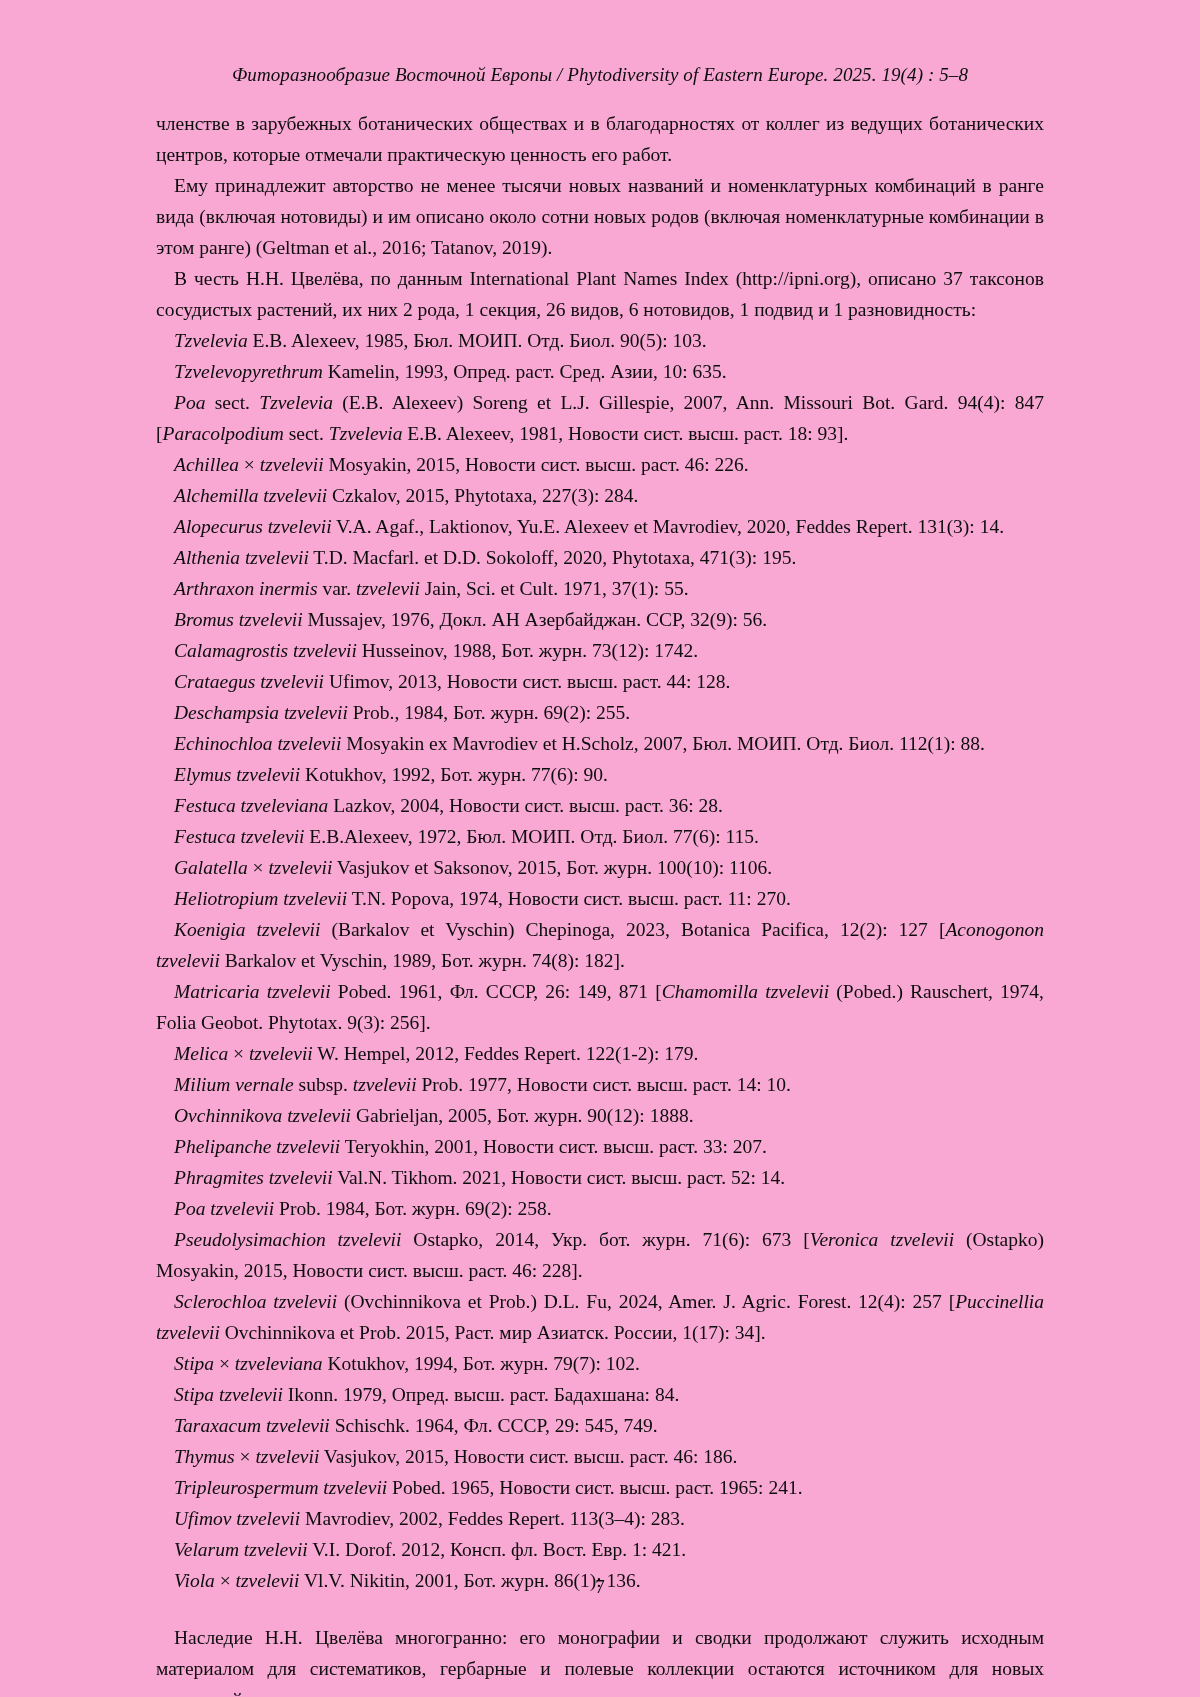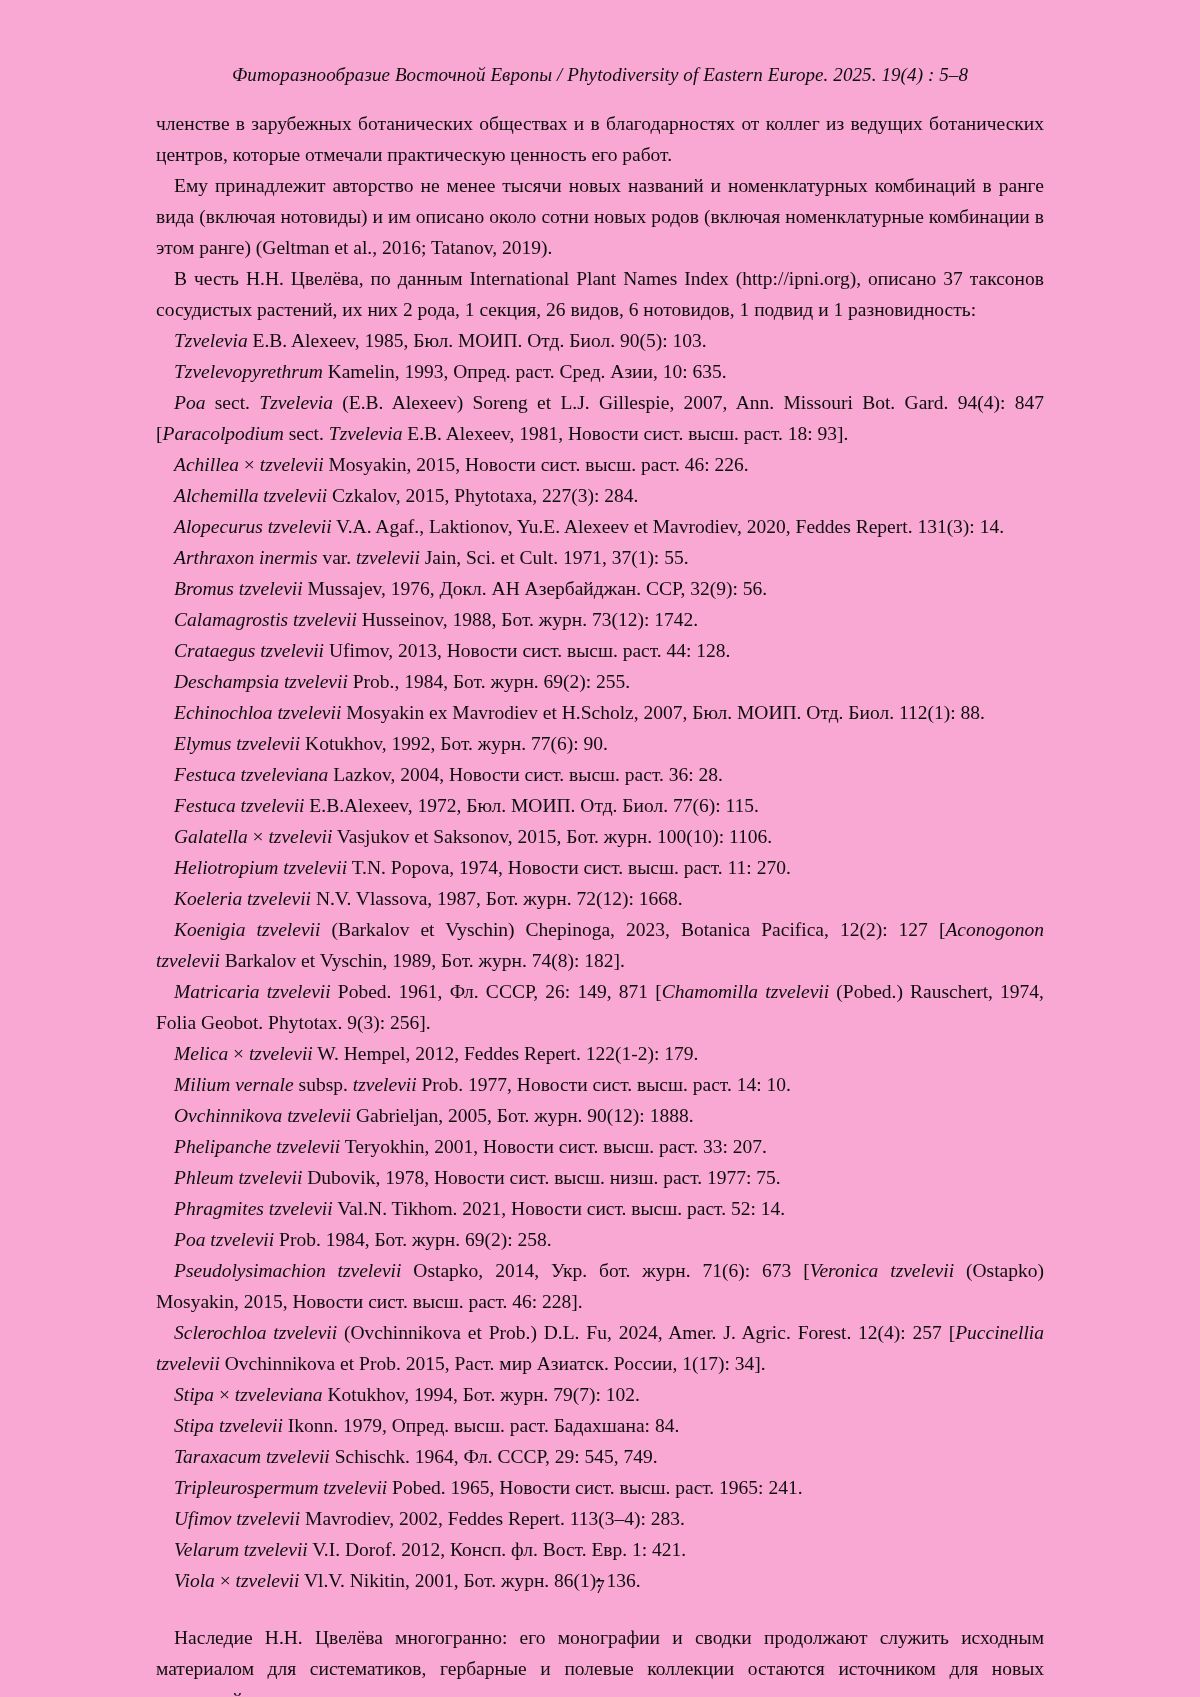--- a/index.html
+++ b/index.html
@@ -60,46 +60,46 @@
   <div class="article-body" id="article-body">
       <p class="noindent"><span>членстве в зарубежных ботанических обществах и в благодарностях от коллег из ведущих ботанических центров, которые отмечали практическую ценность его работ.</span></p>
       <p><span>Ему принадлежит авторство не менее тысячи новых названий и номенклатурных комбинаций в ранге вида (включая нотовиды) и им описано около сотни новых родов (включая номенклатурные комбинации в этом ранге) (Geltman et al., 2016; Tatanov, 2019).</span></p>
       <p><span>В честь Н.Н. Цвелёва, по данным International Plant Names Index (http://ipni.org), описано 37 таксонов сосудистых растений, их них 2 рода, 1 секция, 26 видов, 6 нотовидов, 1 подвид и 1 разновидность:</span></p>
       <p><i>Tzvelevia</i><span> E.B. Alexeev, 1985, Бюл. МОИП. Отд. Биол. 90(5): 103.</span></p>
       <p><i>Tzvelevopyrethrum</i><span> Kamelin, 1993, Опред. раст. Сред. Азии, 10: 635.</span></p>
       <p><i>Poa</i><span> sect. </span><i>Tzvelevia</i><span> (E.B. Alexeev) Soreng et L.J. Gillespie, 2007, Ann. Missouri Bot. Gard. 94(4): 847 [</span><i>Paracolpodium</i><span> sect. </span><i>Tzvelevia</i><span> E.B. Alexeev, 1981, Новости сист. высш. раст. 18: 93].</span></p>
       <p><i>Achillea</i><span> × </span><i>tzvelevii</i><span> Mosyakin, 2015, Новости сист. высш. раст. 46: 226.</span></p>
       <p><i>Alchemilla tzvelevii</i><span> Czkalov, 2015, Phytotaxa, 227(3): 284.</span></p>
       <p><i>Alopecurus tzvelevii</i><span> V.A. Agaf., Laktionov, Yu.E. Alexeev et Mavrodiev, 2020, Feddes Repert. 131(3): 14.</span></p>
+      <p><i>Althenia tzvelevii</i><span> T.D. Macfarl. et D.D. Sokoloff, 2020, Phytotaxa, 471(3): 195.</span></p>
       <p><i>Arthraxon inermis</i><span> var. </span><i>tzvelevii</i><span> Jain, Sci. et Cult. 1971, 37(1): 55.</span></p>
       <p><i>Bromus tzvelevii</i><span> Mussajev, 1976, Докл. АН Азербайджан. ССР, 32(9): 56.</span></p>
       <p><i>Calamagrostis tzvelevii</i><span> Husseinov, 1988, Бот. журн. 73(12): 1742.</span></p>
       <p><i>Crataegus tzvelevii</i><span> Ufimov, 2013, Новости сист. высш. раст. 44: 128.</span></p>
       <p><i>Deschampsia tzvelevii</i><span> Prob., 1984, Бот. журн. 69(2): 255.</span></p>
       <p><i>Echinochloa tzvelevii</i><span> Mosyakin ex Mavrodiev et H.Scholz, 2007, Бюл. МОИП. Отд. Биол. 112(1): 88.</span></p>
       <p><i>Elymus tzvelevii</i><span> Kotukhov, 1992, Бот. журн. 77(6): 90.</span></p>
       <p><i>Festuca tzveleviana</i><span> Lazkov, 2004, Новости сист. высш. раст. 36: 28.</span></p>
       <p><i>Festuca tzvelevii</i><span> E.B.Alexeev, 1972, Бюл. МОИП. Отд. Биол. 77(6): 115.</span></p>
       <p><i>Galatella</i><span> × </span><i>tzvelevii</i><span> Vasjukov et Saksonov, 2015, Бот. журн. 100(10): 1106.</span></p>
       <p><i>Heliotropium tzvelevii</i><span> T.N. Popova, 1974, Новости сист. высш. раст. 11: 270.</span></p>
-      <p><i>Koeleria tzvelevii</i><span> N.V. Vlassova, 1987, Бот. журн. 72(12): 1668.</span></p>
       <p><i>Koenigia tzvelevii</i><span> (Barkalov et Vyschin) Chepinoga, 2023, Botanica Pacifica, 12(2): 127 [</span><i>Aconogonon tzvelevii</i><span> Barkalov et Vyschin, 1989, Бот. журн. 74(8): 182].</span></p>
       <p><i>Matricaria tzvelevii</i><span> Pobed. 1961, Фл. СССР, 26: 149, 871 [</span><i>Chamomilla tzvelevii</i><span> (Pobed.) Rauschert, 1974, Folia Geobot. Phytotax. 9(3): 256].</span></p>
       <p><i>Melica</i><span> × </span><i>tzvelevii</i><span> W. Hempel, 2012, Feddes Repert. 122(1-2): 179.</span></p>
       <p><i>Milium vernale</i><span> subsp. </span><i>tzvelevii</i><span> Prob. 1977, Новости сист. высш. раст. 14: 10.</span></p>
       <p><i>Ovchinnikova tzvelevii</i><span> Gabrieljan, 2005, Бот. журн. 90(12): 1888.</span></p>
       <p><i>Phelipanche tzvelevii</i><span> Teryokhin, 2001, Новости сист. высш. раст. 33: 207.</span></p>
-      <p><i>Phleum tzvelevii</i><span> Dubovik, 1978, Новости сист. высш. низш. раст. 1977: 75.</span></p>
       <p><i>Phragmites tzvelevii</i><span> Val.N. Tikhom. 2021, Новости сист. высш. раст. 52: 14.</span></p>
       <p><i>Poa tzvelevii</i><span> Prob. 1984, Бот. журн. 69(2): 258.</span></p>
       <p><i>Pseudolysimachion tzvelevii</i><span> Ostapko, 2014, Укр. бот. журн. 71(6): 673 [</span><i>Veronica tzvelevii</i><span> (Ostapko) Mosyakin, 2015, Новости сист. высш. раст. 46: 228].</span></p>
       <p><i>Sclerochloa tzvelevii</i><span> (Ovchinnikova et Prob.) D.L. Fu, 2024, Amer. J. Agric. Forest. 12(4): 257 [</span><i>Puccinellia tzvelevii</i><span> Ovchinnikova et Prob. 2015, Раст. мир Азиатск. России, 1(17): 34].</span></p>
       <p><i>Stipa</i><span> × </span><i>tzveleviana</i><span> Kotukhov, 1994, Бот. журн. 79(7): 102.</span></p>
       <p><i>Stipa tzvelevii</i><span> Ikonn. 1979, Опред. высш. раст. Бадахшана: 84.</span></p>
       <p><i>Taraxacum tzvelevii</i><span> Schischk. 1964, Фл. СССР, 29: 545, 749.</span></p>
+      <p><i>Thymus</i><span> × </span><i>tzvelevii</i><span> Vasjukov, 2015, Новости сист. высш. раст. 46: 186.</span></p>
       <p><i>Tripleurospermum tzvelevii</i><span> Pobed. 1965, Новости сист. высш. раст. 1965: 241.</span></p>
       <p><i>Ufimov tzvelevii</i><span> Mavrodiev, 2002, Feddes Repert. 113(3–4): 283.</span></p>
       <p><i>Velarum tzvelevii</i><span> V.I. Dorof. 2012, Консп. фл. Вост. Евр. 1: 421.</span></p>
       <p><i>Viola</i><span> × </span><i>tzvelevii</i><span> Vl.V. Nikitin, 2001, Бот. журн. 86(1): 136.</span></p>
       <p class="gap"><span>Наследие Н.Н. Цвелёва многогранно: его монографии и сводки продолжают служить исходным материалом для систематиков, гербарные и полевые коллекции остаются источником для новых сравнений, а его ученики и последователи развивают темы, заложенные</span></p>
     </div>
 
   <div class="page-number">7</div>
 </div>
 

